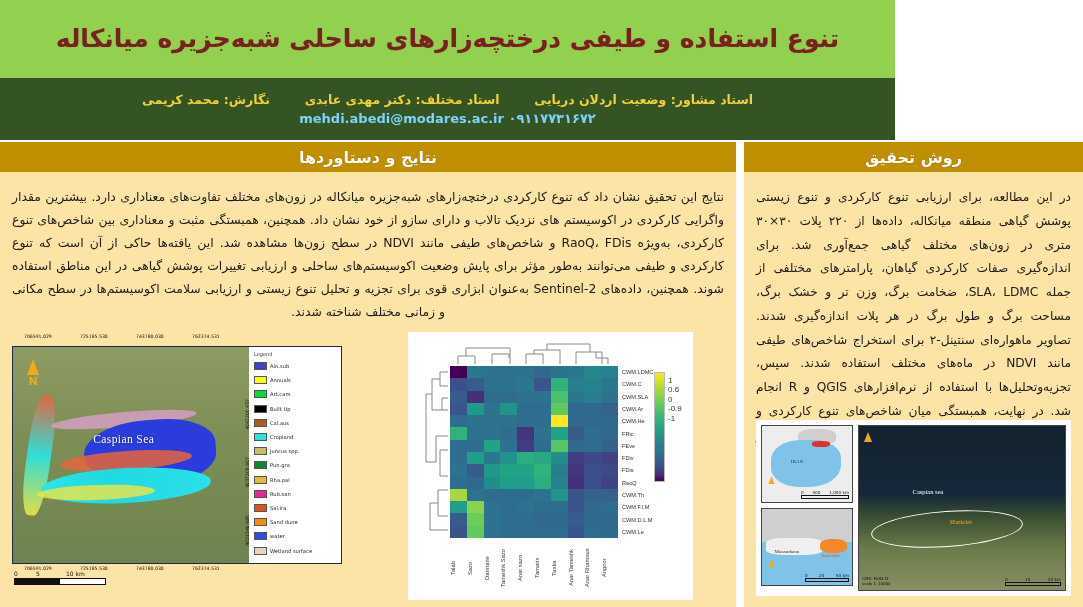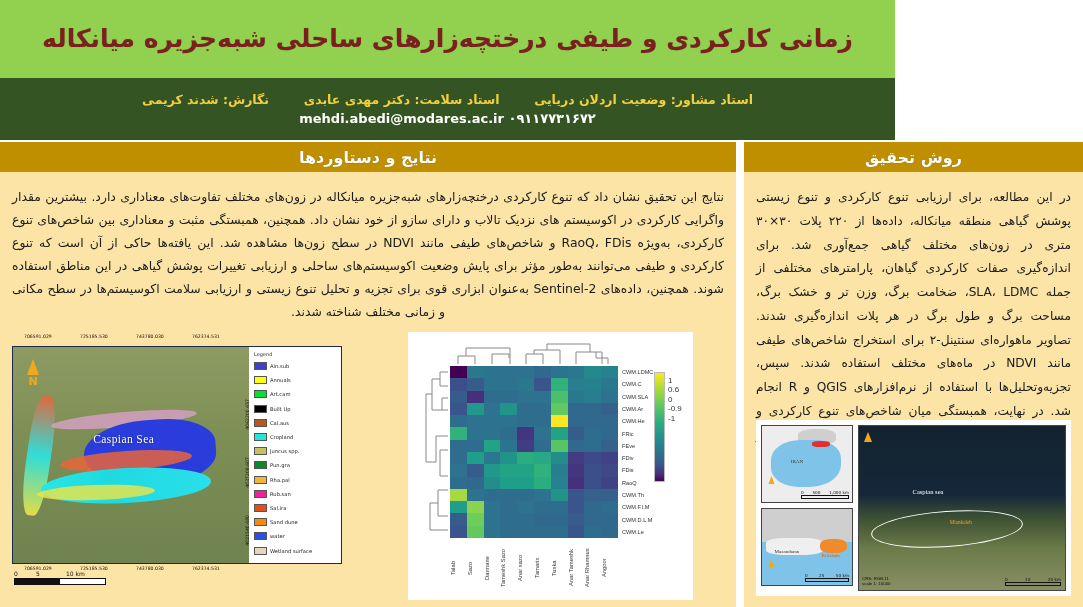--- a/index.html
+++ b/index.html
@@ -25,21 +25,21 @@
     position:absolute; left:0; top:78px; width:895px; height:62px;
     background:#355423; display:flex; flex-direction:column;
     align-items:center; justify-content:center; gap:4px;
   }
   .hdr-auth{
     color:#f2cf3d; font-weight:bold; font-size:12.5px; direction:rtl;
     text-align:center; white-space:nowrap;
   }
   .hdr-auth .sp{ display:inline-block; width:26px; }
   .hdr-contact{
-    color:#ffffff; font-weight:bold; font-size:13px; direction:rtl;
+    color:#7dd3fc; font-weight:bold; font-size:13px; direction:rtl;
     text-align:center; white-space:nowrap;
   }
   .hdr-contact .mail{ direction:ltr; unicode-bidi:embed; }
   .hdr-logo{
     position:absolute; left:895px; top:0; width:188px; height:140px;
     background:#ffffff; display:flex; align-items:center; justify-content:center;
   }
 
   
   .bar{
@@ -236,30 +236,30 @@
   .sat-sb .bar i{ flex:1; }
   .sat-sb .bar i:nth-child(1){ background:#111; }
   .sat-sb .bar i:nth-child(2){ background:#fff; }
 </style>
 </head>
 <body>
 
 <div class="poster">
 
   <div class="hdr-title-band">
-    <div class="hdr-title">زمانی کارکردی و طیفی درختچه‌زارهای ساحلی شبه‌جزیره میانکاله</div>
+    <div class="hdr-title">تنوع استفاده و طیفی درختچه‌زارهای ساحلی شبه‌جزیره میانکاله</div>
   </div>
 
   <div class="hdr-auth-band">
     <div class="hdr-auth">
       <span>استاد مشاور: وضعیت اردلان دریایی</span>
       <span class="sp"></span>
-      <span>استاد سلامت: دکتر مهدی عابدی</span>
+      <span>استاد مختلف: دکتر مهدی عابدی</span>
       <span class="sp"></span>
-      <span>نگارش: شدند کریمی</span>
+      <span>نگارش: محمد کریمی</span>
     </div>
     <div class="hdr-contact">
       <span>۰۹۱۱۷۷۳۱۶۷۲</span>
       <span class="sp"></span>
       <span class="mail">mehdi.abedi@modares.ac.ir</span>
     </div>
   </div>
 
 
   <div class="bar bar-left">

